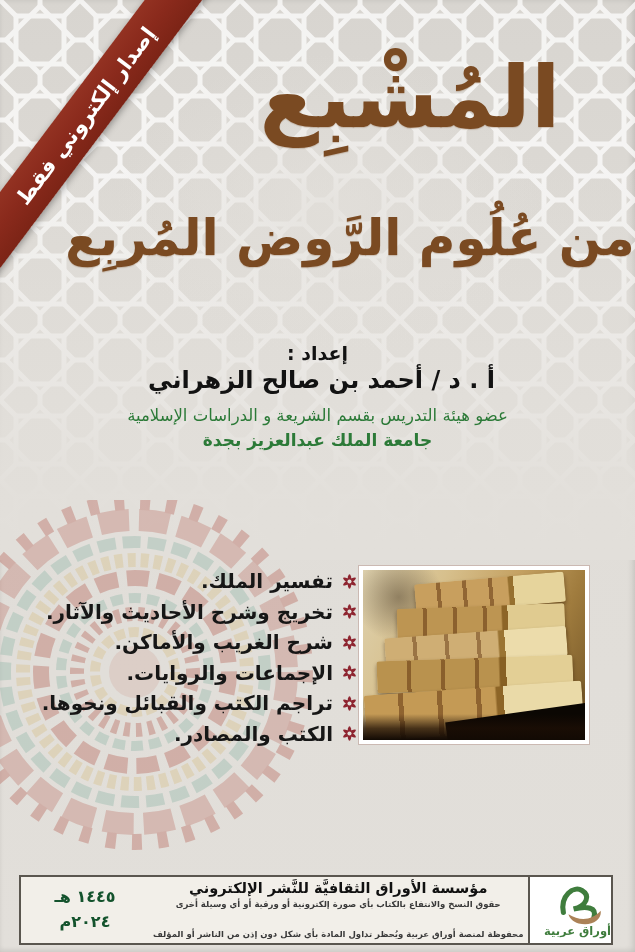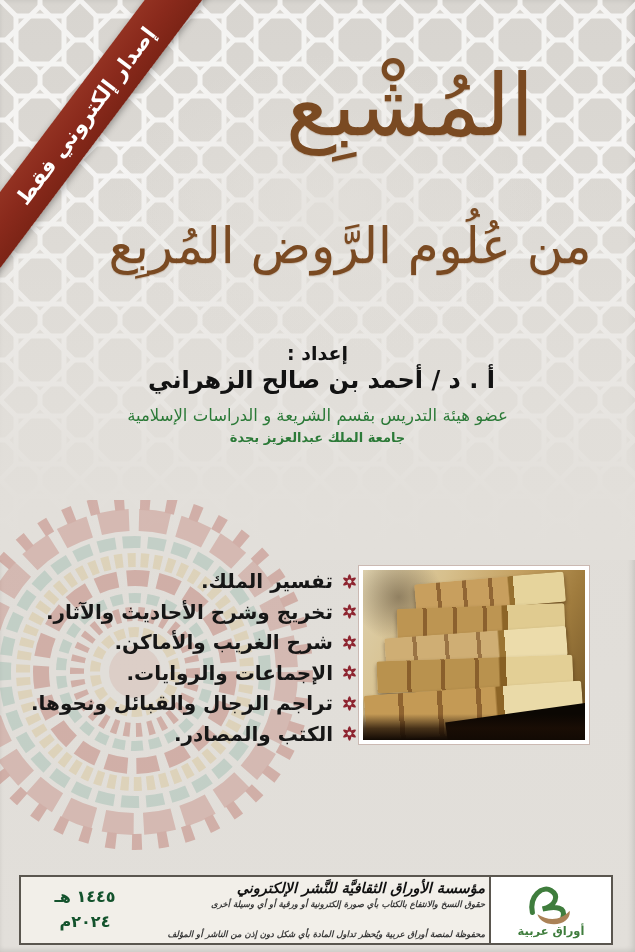--- a/index.html
+++ b/index.html
@@ -16,30 +16,30 @@
       radial-gradient(ellipse 300px 215px at 52% 37%, rgba(226,223,218,.78), rgba(226,223,218,0) 72%),
       linear-gradient(180deg, rgba(226,223,218,0) 30%, rgba(225,222,217,.55) 62%, rgba(226,223,218,.97) 88%, #e2dfda 100%);}
   
   .ribbon{position:absolute;left:-104px;top:93px;width:380px;height:46px;
     background:linear-gradient(180deg,#933222 0%,#8a2a1c 45%,#7c2416 100%);
     transform:rotate(-53deg);
     display:flex;align-items:center;justify-content:center;
     color:#fff;font-size:21px;font-weight:bold;direction:rtl;
     box-shadow:0 2px 7px rgba(0,0,0,.35); letter-spacing:.5px;}
   
-  .t1,.t2{position:absolute;text-align:center;direction:rtl;color:#7a4a22;font-weight:normal;
-    text-shadow:0 1px 1px rgba(120,70,30,.25);margin-top:8px;}
+  .t1,.t2{position:absolute;text-align:center;direction:rtl;color:#7a4a22;font-weight:bold;
+    text-shadow:0 1px 1px rgba(120,70,30,.25);}
   .t1{left:185px;right:0;top:50px;font-size:86px;line-height:1.1;}
   .t2{left:65px;right:0;top:208px;font-size:50px;line-height:1.2;}
   
   .prepared{position:absolute;left:0;right:0;top:342px;text-align:center;direction:rtl;}
   .prep-heading{font-size:19px;font-weight:bold;color:#121212;}
   .prep-author{font-size:24px;font-weight:bold;color:#121212;margin-top:2px;padding-left:8px;}
   .prep-role{font-size:16.5px;font-weight:normal;color:#2c7a38;margin-top:12px;}
-  .prep-univ{font-size:13px;font-weight:bold;color:#2c7a38;margin-top:5px;}
+  .prep-univ{font-size:17px;font-weight:bold;color:#2c7a38;margin-top:5px;}
   
   .mandala{position:absolute;left:-55px;top:500px;opacity:.40;}
   
   .features{position:absolute;right:277px;top:566px;width:345px;direction:rtl;
     list-style:none;margin:0;padding:0;}
   .features li{display:flex;align-items:center;gap:8px;height:30.5px;
     font-size:20px;font-weight:bold;color:#161616;white-space:nowrap;}
   .fb{flex:0 0 auto;}
   
   .photo{position:absolute;left:358px;top:565px;width:232px;height:180px;
@@ -66,25 +66,25 @@
     background-image:repeating-linear-gradient(90deg,rgba(0,0,0,0) 0 34px,rgba(90,45,10,.5) 34px 39px),
       linear-gradient(90deg,#c49a55 0 60%,#8d6527 61% 64%,#eadaa8 64% 100%);}
   .photo-dark{position:absolute;left:0;right:0;bottom:0;height:26px;
     background:linear-gradient(180deg,rgba(30,15,5,0),rgba(30,15,5,.75) 55%,#120a04 100%);}
   .photo-wedge{position:absolute;right:-12px;bottom:-8px;width:150px;height:36px;
     background:#0b0703;transform:rotate(-8deg);}
   
   .footer{position:absolute;left:19px;top:875px;width:594px;height:70px;display:flex;direction:ltr;}
   .footer-main{flex:1;background:#f2efe9;border:2px solid #5a564f;display:flex;align-items:center;box-sizing:border-box;}
   .dates{width:128px;text-align:center;color:#14532d;font-weight:bold;font-size:16px;direction:rtl;line-height:1.55;}
-  .pub{flex:1;text-align:right;direction:rtl;padding:2px 4px;font-style:italic;}
+  .pub{flex:1;text-align:center;direction:rtl;padding:2px 4px;}
   .pub-title{font-size:14.5px;font-weight:bold;color:#111;}
   .pub-rights{font-size:8.5px;color:#3a3a3a;font-weight:bold;line-height:1.4;margin-top:3px;white-space:nowrap;}
   .footer-logo{width:124px;background:#fff;border:2px solid #5a564f;margin-left:-2px;box-sizing:border-box;
-    display:flex;flex-direction:column;align-items:center;justify-content:center;}
+    display:flex;flex-direction:column;align-items:flex-end;justify-content:center;}
   .logo-text{color:#3f7d3d;font-size:11.5px;font-weight:bold;margin-top:-2px;direction:rtl;}
 </style>
 </head>
 <body>
 
 <div class="cover">
 
   <svg class="geo" width="635" height="540">
     <defs>
       <pattern id="gp" width="80" height="80" patternUnits="userSpaceOnUse">
@@ -174,21 +174,21 @@
     </li>
     <li>
       <svg class="fb" width="17" height="17" viewBox="-10 -10 20 20">
           <g fill="#8e2530">
             <ellipse rx="2.4" ry="8.6"></ellipse>
             <ellipse rx="2.4" ry="8.6" transform="rotate(60)"></ellipse>
             <ellipse rx="2.4" ry="8.6" transform="rotate(120)"></ellipse>
           </g>
           <circle r="2.4" fill="#e2dfda"></circle>
         </svg>
-      <span>تراجم الرجال والقبائل ونحوها.</span>
+      <span>تراجم الكتب والقبائل ونحوها.</span>
     </li>
     <li>
       <svg class="fb" width="17" height="17" viewBox="-10 -10 20 20">
           <g fill="#8e2530">
             <ellipse rx="2.4" ry="8.6"></ellipse>
             <ellipse rx="2.4" ry="8.6" transform="rotate(60)"></ellipse>
             <ellipse rx="2.4" ry="8.6" transform="rotate(120)"></ellipse>
           </g>
           <circle r="2.4" fill="#e2dfda"></circle>
         </svg>

